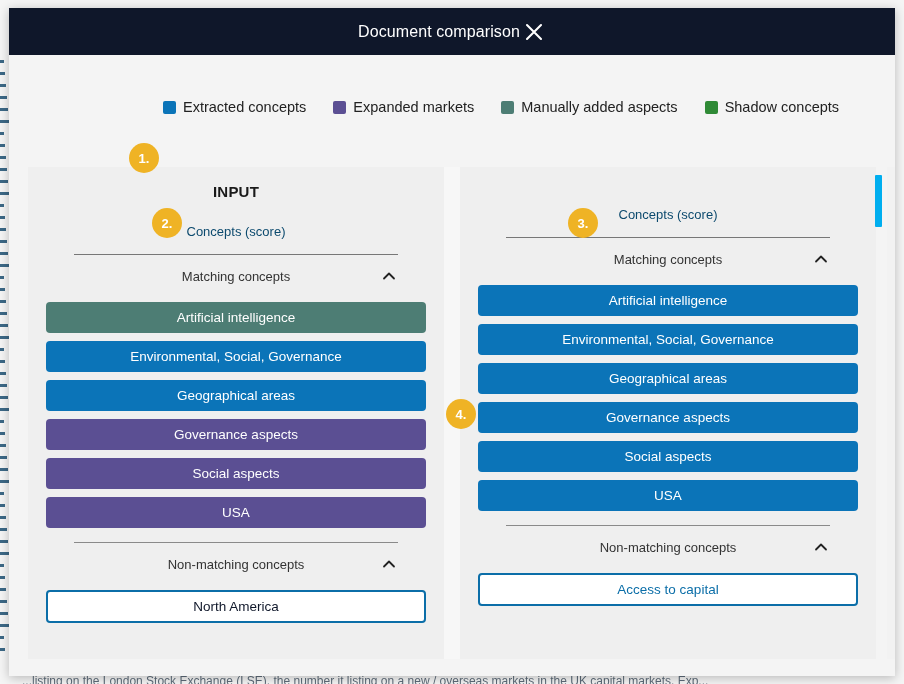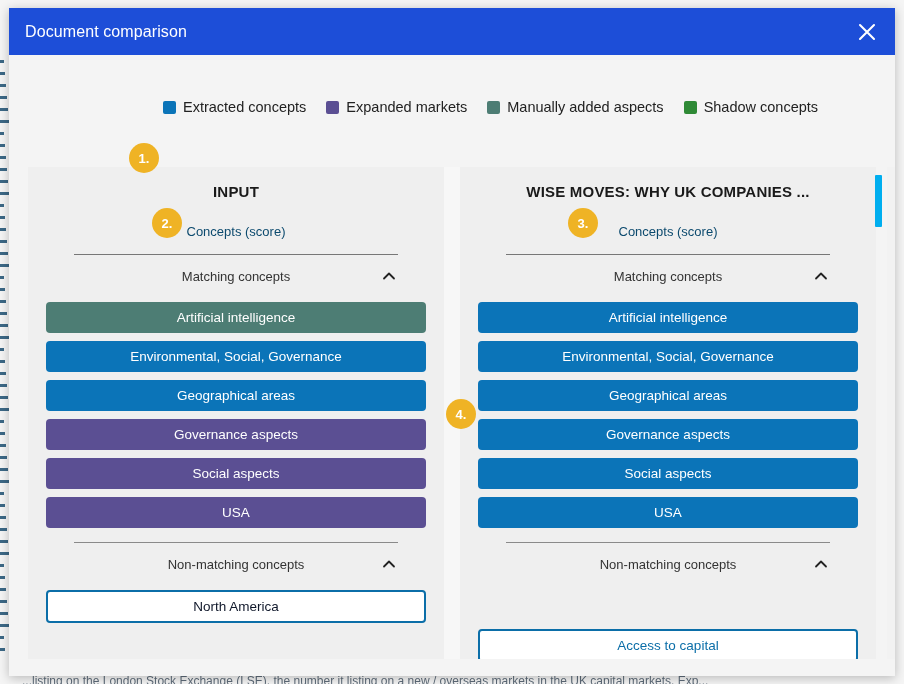--- a/index.html
+++ b/index.html
@@ -59,24 +59,24 @@
     width: 886px; height: 668px;
     background: #f4f4f4;
     z-index: 5;
     display: flex;
     flex-direction: column;
     box-shadow: 0 2px 10px rgba(0,0,0,.25);
   }
 
   #titlebar {
     height: 47px;
-    background: #1d4ed8;
-    display: flex;
-    align-items: center;
-    justify-content: space-between;
+    background: #0f172a;
+    display: flex;
+    align-items: center;
+    justify-content: center;
     padding: 0 14px 0 16px;
     flex: 0 0 auto;
   }
   #title-text {
     color: #ffffff;
     font-size: 16px;
     letter-spacing: .1px;
   }
   #close-x {
     width: 28px; height: 28px;
@@ -91,21 +91,21 @@
     position: relative;
     background: #f4f4f4;
     padding: 0;
     overflow: hidden;
   }
 
   
   #legend {
     display: flex;
     align-items: center;
-    gap: 20px;
+    gap: 27px;
     padding: 34px 0 0 0;
     margin-left: 154px;
     font-size: 14.5px;
     color: #222;
     height: 70px;
   }
   .legend-item { display: flex; align-items: center; gap: 7px; white-space: nowrap; }
   .legend-swatch {
     width: 13px; height: 13px;
     border-radius: 2px;
@@ -393,21 +393,20 @@
               </svg>
             </span>
           </div>
           <div class="pill-list">
             <div class="pill outline" style="border-color: rgb(11, 110, 168); color: #0f172a;">North America</div>
           </div>
         </div>
       <div class="gutter"></div>
       <div class="pane" id="pane-right">
           <div class="pane-head">
-            <div class="pane-title">WISE MOVES: WHY UK COMPANIES ...</div>
             <div class="pane-sub">Concepts (score)</div>
           </div>
           <div class="pane-rule"></div>
           <div class="section-head">
             <span class="label">Matching concepts</span>
             <span class="chev">
               <svg width="16" height="16" viewBox="0 0 16 16">
                 <path d="M3 10.5 L8 5.5 L13 10.5" stroke="#222" stroke-width="1.8" fill="none" stroke-linecap="round" stroke-linejoin="round"></path>
               </svg>
             </span>
@@ -423,21 +422,21 @@
           <div class="sec-divider"></div>
           <div class="section-head">
             <span class="label">Non-matching concepts</span>
             <span class="chev">
               <svg width="16" height="16" viewBox="0 0 16 16">
                 <path d="M3 10.5 L8 5.5 L13 10.5" stroke="#222" stroke-width="1.8" fill="none" stroke-linecap="round" stroke-linejoin="round"></path>
               </svg>
             </span>
           </div>
           <div class="pill-list">
-            <div class="pill outline" style="border-color: rgb(11, 110, 168); color: rgb(11, 110, 168); margin-top: 39px;">Access to capital</div>
+            <div class="pill outline" style="border-color: rgb(11, 110, 168); color: rgb(11, 110, 168);">Access to capital</div>
           </div>
         </div>
     </div>
 
     <div id="pane-scroll-track"></div>
     <div id="pane-scroll-thumb"></div>
 
     <div class="marker" id="marker-1">1.</div>
     <div class="marker" id="marker-2">2.</div>
     <div class="marker" id="marker-3">3.</div>

